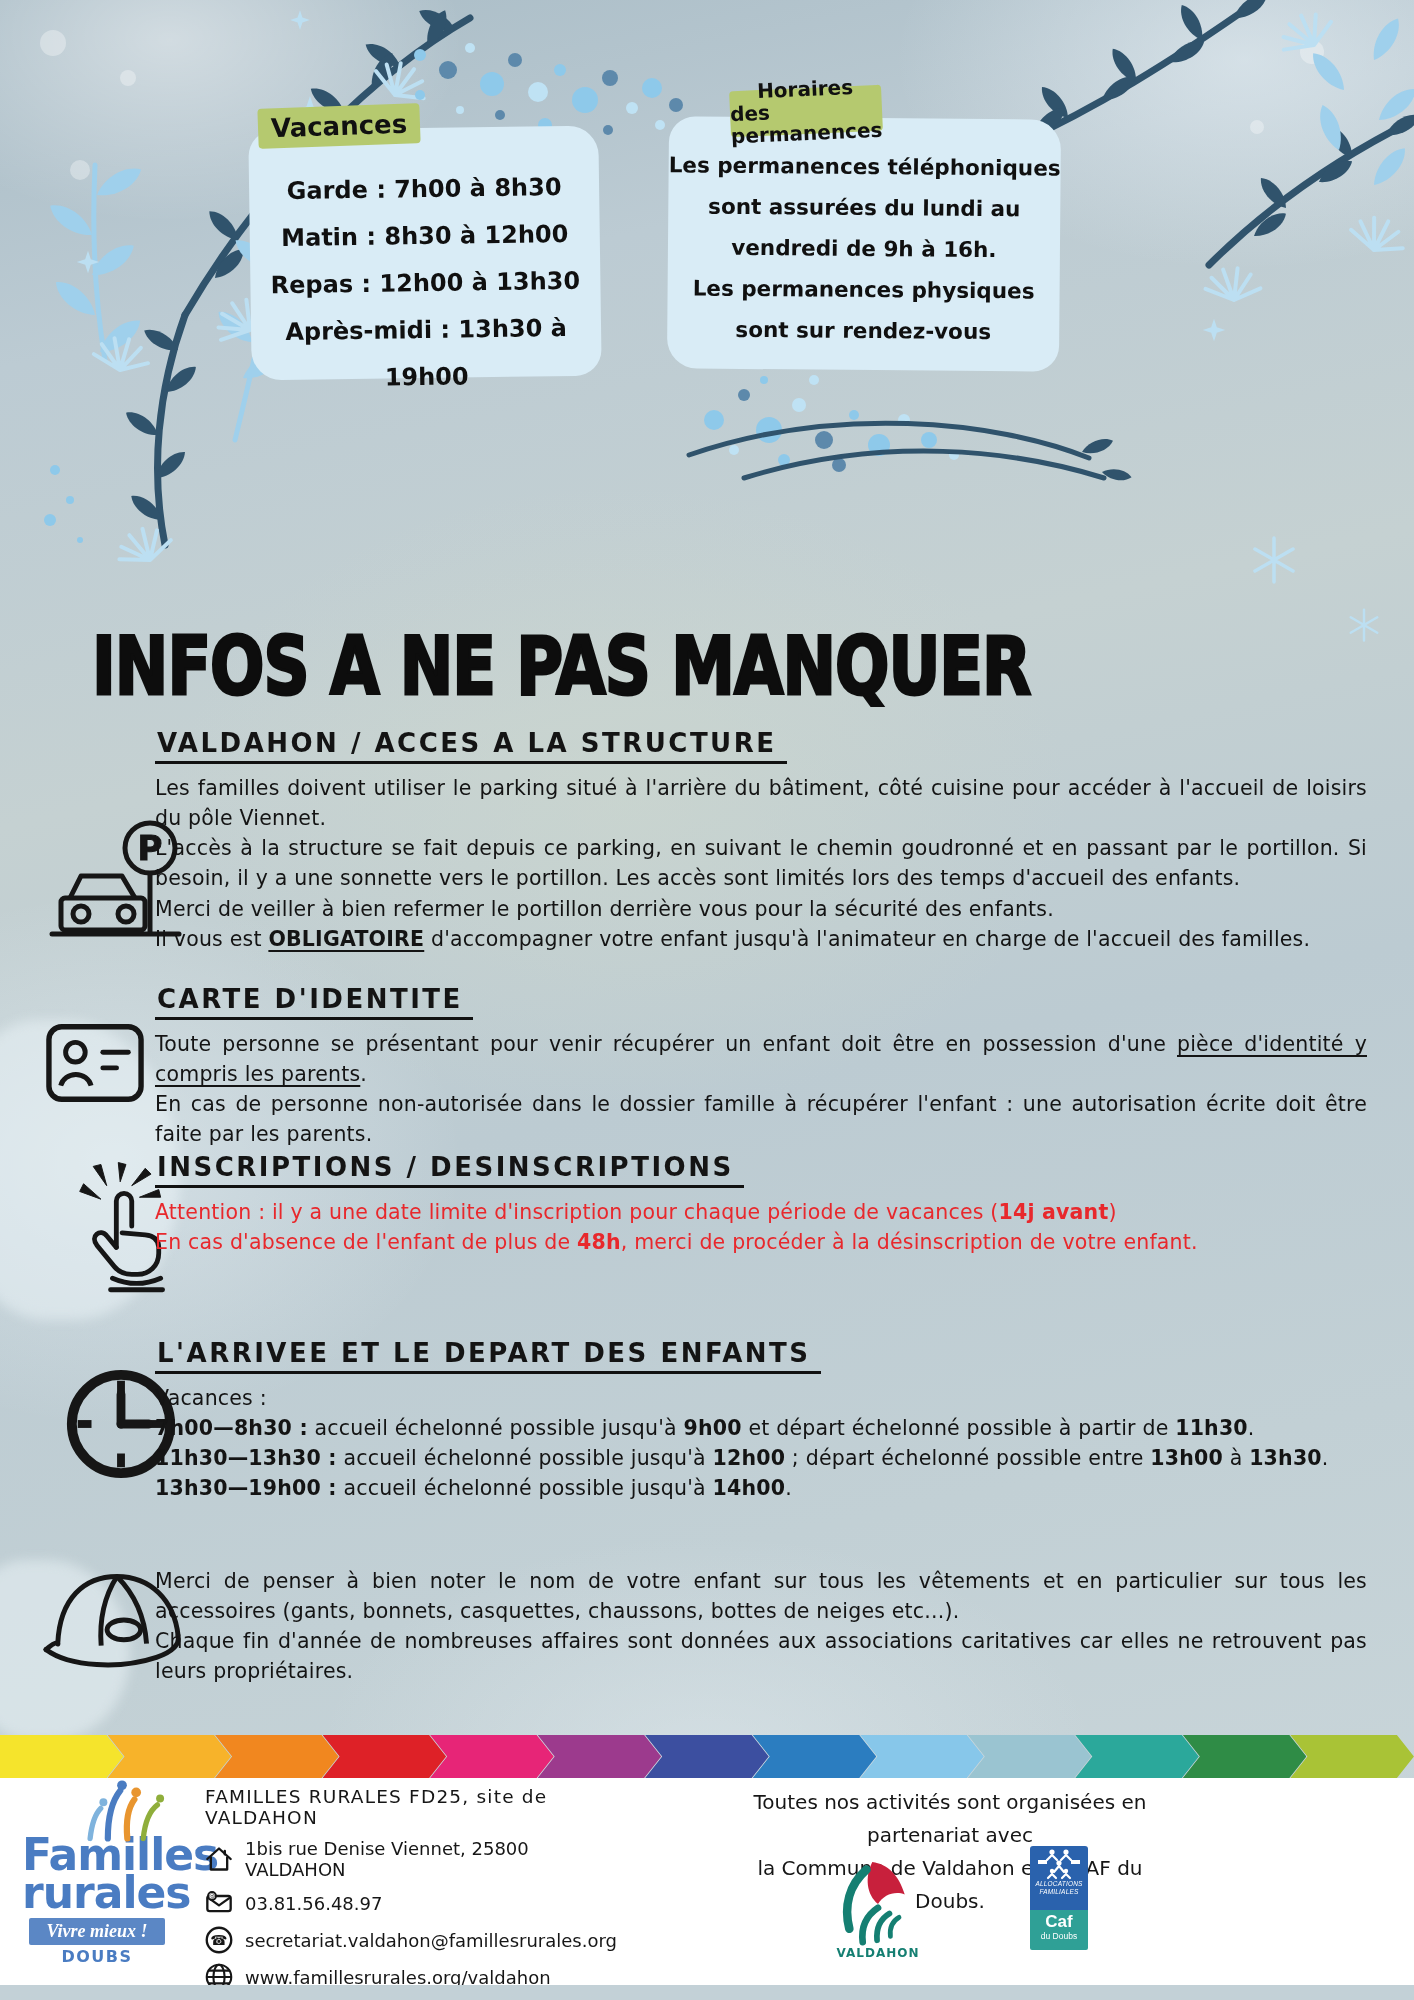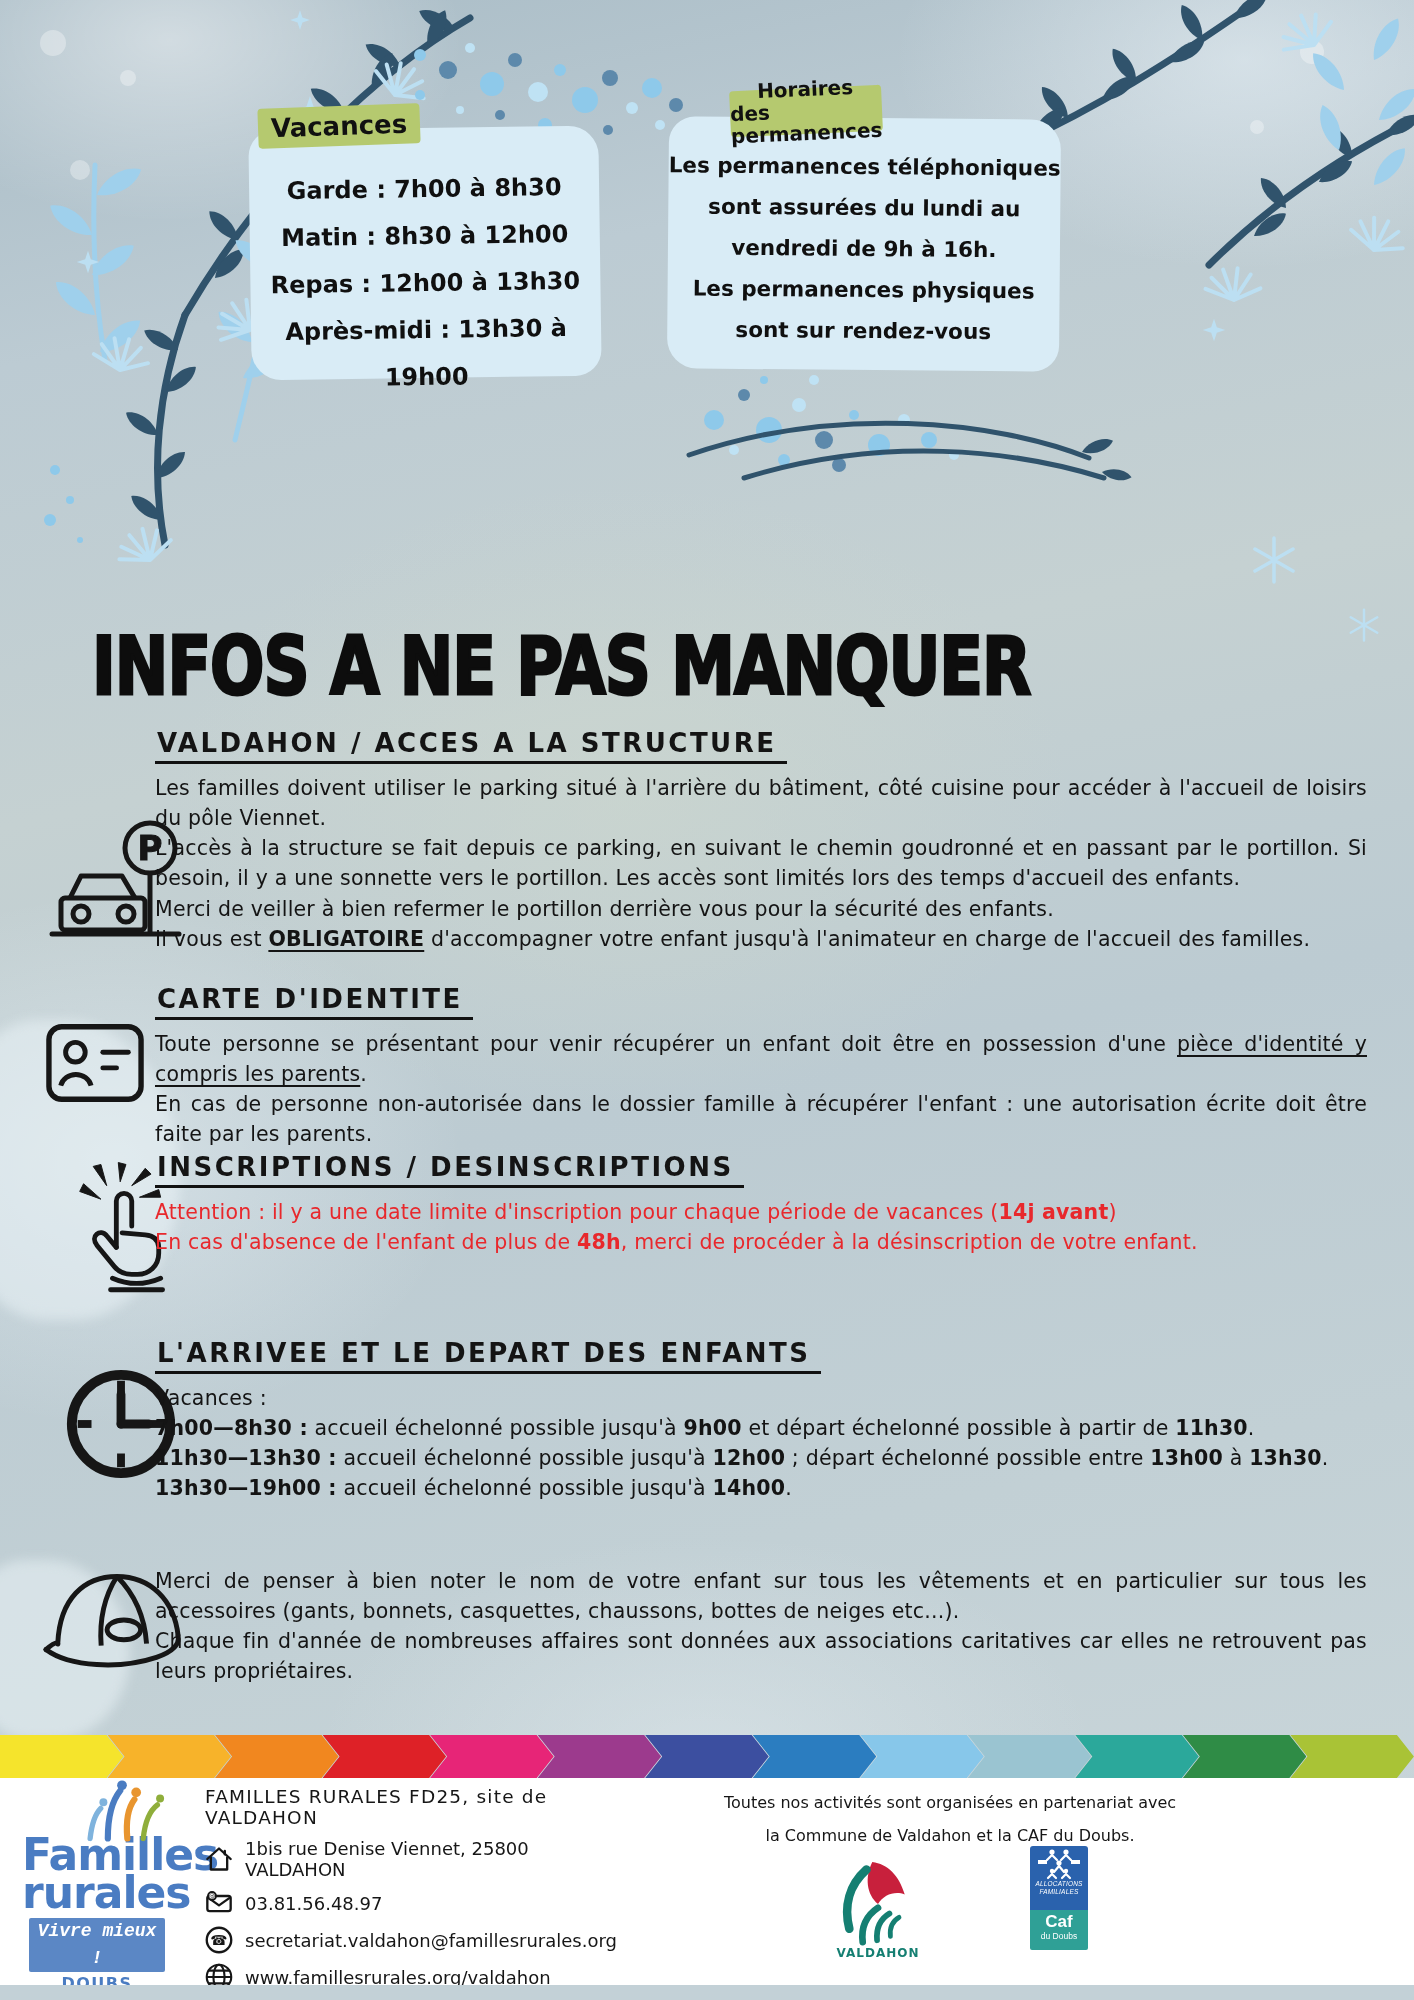--- a/index.html
+++ b/index.html
@@ -72,30 +72,30 @@
     clip-path:polygon(0 0, calc(100% - 17px) 0, 100% 50%, calc(100% - 17px) 100%, 0 100%);}
 
   
   .footer{position:absolute;left:0;top:1778px;width:1414px;height:207px;background:#ffffff;z-index:4;}
   .bottom-strip{position:absolute;left:0;top:1985px;width:1414px;height:15px;background:#c3d1d7;z-index:4;}
 
   .fr-logo{position:absolute;left:22px;top:0px;width:150px;text-align:center;}
   .fr-word{color:#4a7cc2;font-weight:bold;line-height:.86;font-size:44px;letter-spacing:-1px;}
   .fr-figures{position:absolute;left:55px;top:2px;}
   .fr-band{margin:6px auto 2px;width:136px;background:#5b87c5;color:#fff;border-radius:2px;
-     font-family:Liberation Mono, monospace;font-style:italic;font-weight:bold;
+     font-family:Liberation Serif, serif;font-style:italic;font-weight:bold;
      font-size:18px;line-height:27px;}
   .fr-dept{color:#4a7cc2;font-weight:bold;font-size:16px;letter-spacing:1.5px;}
 
   .contact{position:absolute;left:205px;top:8px;width:420px;color:#161616;}
   .contact .org{font-size:18.5px;letter-spacing:1.2px;margin-bottom:10px;}
   .crow{display:flex;align-items:center;gap:12px;margin-bottom:9px;font-size:18px;}
   .crow .cicon{flex:0 0 28px;}
 
-  .partner{position:absolute;left:720px;top:8px;width:460px;text-align:center;font-size:16px;
+  .partner{position:absolute;left:720px;top:8px;width:460px;text-align:center;font-size:20px;
      color:#161616;line-height:33px;}
 
   .valdahon{position:absolute;left:826px;top:82px;width:104px;text-align:center;}
   .valdahon .vname{color:#157f72;font-weight:bold;font-size:12px;letter-spacing:1px;}
 
   .caf{position:absolute;left:1030px;top:64px;width:58px;height:104px;font-family:Liberation Sans, sans-serif;}
   .caf-top{background:#2a62ad;height:64px;border-radius:3px 3px 0 0;color:#fff;text-align:center;}
   .caf-top .caft{font-size:6.5px;font-style:italic;line-height:7.5px;letter-spacing:.2px;}
   .caf-bot{background:#2fa096;height:40px;color:#fff;text-align:center;border-radius:0 0 2px 2px;}
   .caf-bot .cafn{font-size:17px;font-weight:bold;line-height:20px;padding-top:2px;}

